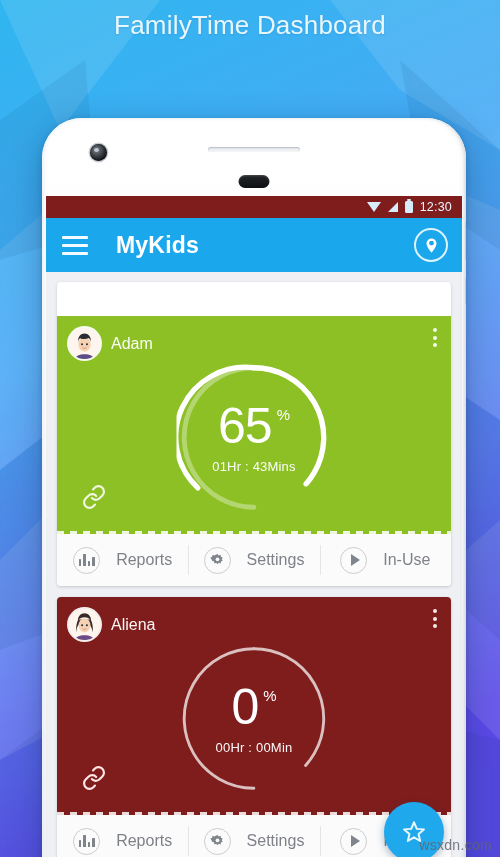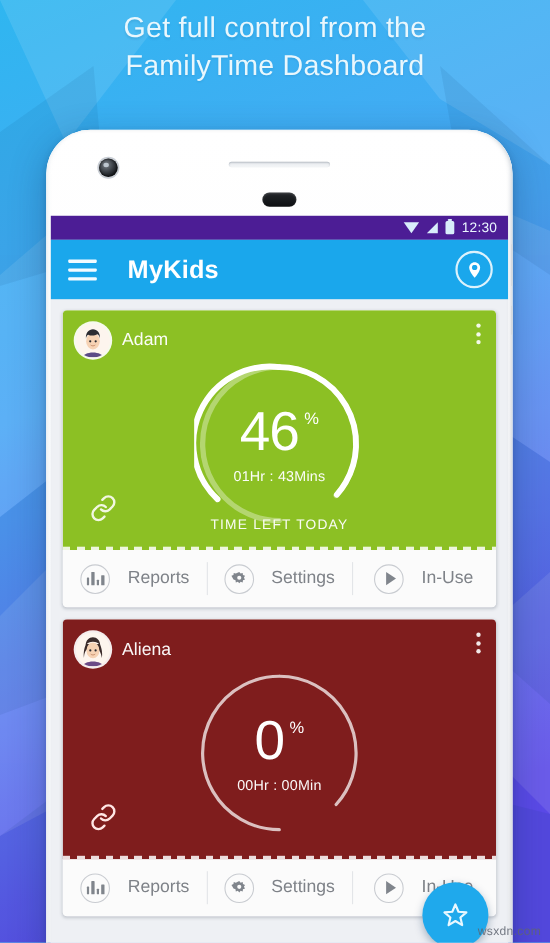--- a/index.html
+++ b/index.html
@@ -80,21 +80,21 @@
   }
 
   
   .screen {
     position:absolute; left:4px; right:4px; top:78px; bottom:0;
     background:#eef0f4;
     overflow:hidden;
   }
 
   .statusbar {
-    height:22px; background:#4c1d95;
+    height:22px; background:#7f1d1d;
     display:flex; align-items:center; justify-content:flex-end;
     padding-right:10px; gap:7px;
     color:#eaf6ff; font-size:11px;
   }
   .sb-icons { display:flex; align-items:center; gap:7px; }
   .ico-wifi { width:0;height:0;border-left:7px solid transparent;border-right:7px solid transparent;border-top:10px solid #d8edfb; }
   .ico-signal { width:0;height:0;border-left:10px solid transparent;border-bottom:10px solid #d8edfb; }
   .ico-batt { width:8px;height:12px;background:#d8edfb;border-radius:1.5px;position:relative; }
   .ico-batt::before{content:"";position:absolute;top:-2.5px;left:2px;width:4px;height:2.5px;background:#d8edfb;border-radius:1px;}
   .sb-time { font-size:12.5px; letter-spacing:.2px; }
@@ -120,21 +120,21 @@
 
   
   .kid-block {
     margin-bottom:11px;
     border-radius:4px;
     box-shadow:0 1px 3px rgba(35,50,70,.22);
     overflow:hidden;
     background:#fff;
   }
   .kid-card { position:relative; height:218px; }
-  .kid-card.green { background:#8cc024; }
+  .kid-card.green { background:#8cc024;margin-top:34px; }
   .kid-card.red   { background:#7f1d1d; }
 
   .kid-head { display:flex; align-items:center; padding:12px 12px 0 12px; position:relative; z-index:4; }
   .avatar {
     width:31px; height:31px; border-radius:50%;
     background:#fdf6ef; overflow:hidden; position:relative;
     box-shadow:0 0 0 2px rgba(255,255,255,.92);
     flex:none;
   }
   .avatar svg { display:block; }
@@ -191,21 +191,21 @@
     position:absolute; right:18px; bottom:16px;
     width:60px; height:60px; border-radius:50%;
     background:#1fa9ec;
     display:flex; align-items:center; justify-content:center;
     box-shadow:0 3px 8px rgba(10,50,90,.34);
     cursor:pointer; z-index:20;
   }
 
   .watermark {
     position:absolute; right:8px; bottom:4px; z-index:40;
-    color:#5f6570; font-size:11px; letter-spacing:.3px;
+    color:#5f6570; font-size:14px; letter-spacing:.3px;
     opacity:.85;
   }
 </style>
 </head>
 <body>
 
 <svg id="bg" viewBox="0 0 500 857" preserveAspectRatio="none">
   <defs>
     <linearGradient id="bgGrad" x1="0" y1="0" x2="0.25" y2="1">
       <stop offset="0%" stop-color="#2fb6f0"></stop>
@@ -227,21 +227,20 @@
     <polygon points="0,120 85,60 100,230 0,260"></polygon>
     <polygon points="400,60 500,150 500,250 425,200"></polygon>
     <polygon points="0,470 90,400 80,620 0,650"></polygon>
     <polygon points="440,380 500,420 500,640 455,600"></polygon>
     <polygon points="0,760 80,700 120,857 0,857"></polygon>
     <polygon points="420,720 500,740 500,857 400,857"></polygon>
   </g>
 </svg>
 
 <div class="headline">
-  <div>Get full control from the</div>
   <div>FamilyTime Dashboard</div>
 </div>
 
 <div class="phone">
   <div class="phone-edge"></div>
   <div class="side-btn b1"></div>
   <div class="side-btn b2"></div>
 
   <div class="bezel-top">
     <div class="camera"></div>
@@ -303,28 +302,27 @@
           </div>
 
           <div class="gauge">
             <svg viewBox="0 0 160 160">
               <path d="M80 8 A72 72 0 1 1 79.9 8" fill="none" stroke="rgba(255,255,255,0.35)" stroke-width="5" stroke-linecap="round" stroke-dasharray="392 60" stroke-dashoffset="-226"></path>
               <path d="M80 8 A72 72 0 1 1 79.9 8" fill="none" stroke="#ffffff" stroke-width="5.5" stroke-linecap="round" stroke-dasharray="165 452" stroke-dashoffset="0"></path>
               <path d="M80 8 A72 72 0 0 0 22 132" fill="none" stroke="#ffffff" stroke-width="5.5" stroke-linecap="round"></path>
             </svg>
             <div class="gauge-text">
               <div class="pct-row">
-                <span class="pct-num">46</span>
+                <span class="pct-num">65</span>
                 <span class="pct-sign">%</span>
               </div>
               <div class="gauge-sub">01Hr : 43Mins</div>
             </div>
           </div>
 
-          <div class="gauge-caption">TIME LEFT TODAY</div>
 
           <span class="link-icon">
             <svg width="26" height="26" viewBox="0 0 24 24" fill="none" stroke="#f2f7e2" stroke-width="2" stroke-linecap="round">
               <path d="M10 13a5 5 0 0 0 7.1.2l2.6-2.6a5 5 0 0 0-7.1-7.1l-1.5 1.5"></path>
               <path d="M14 11a5 5 0 0 0-7.1-.2l-2.6 2.6a5 5 0 0 0 7.1 7.1l1.5-1.5"></path>
             </svg>
           </span>
 
           <div class="dash"></div>
         </div>

